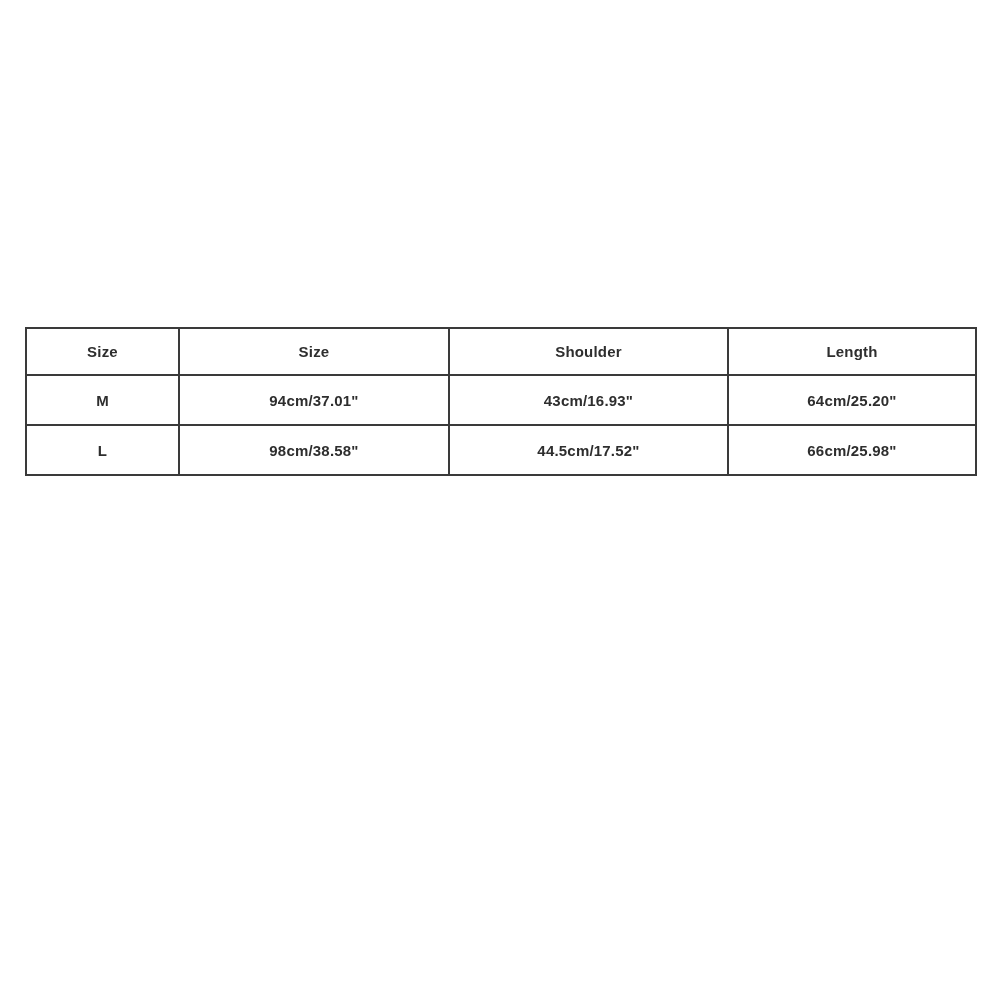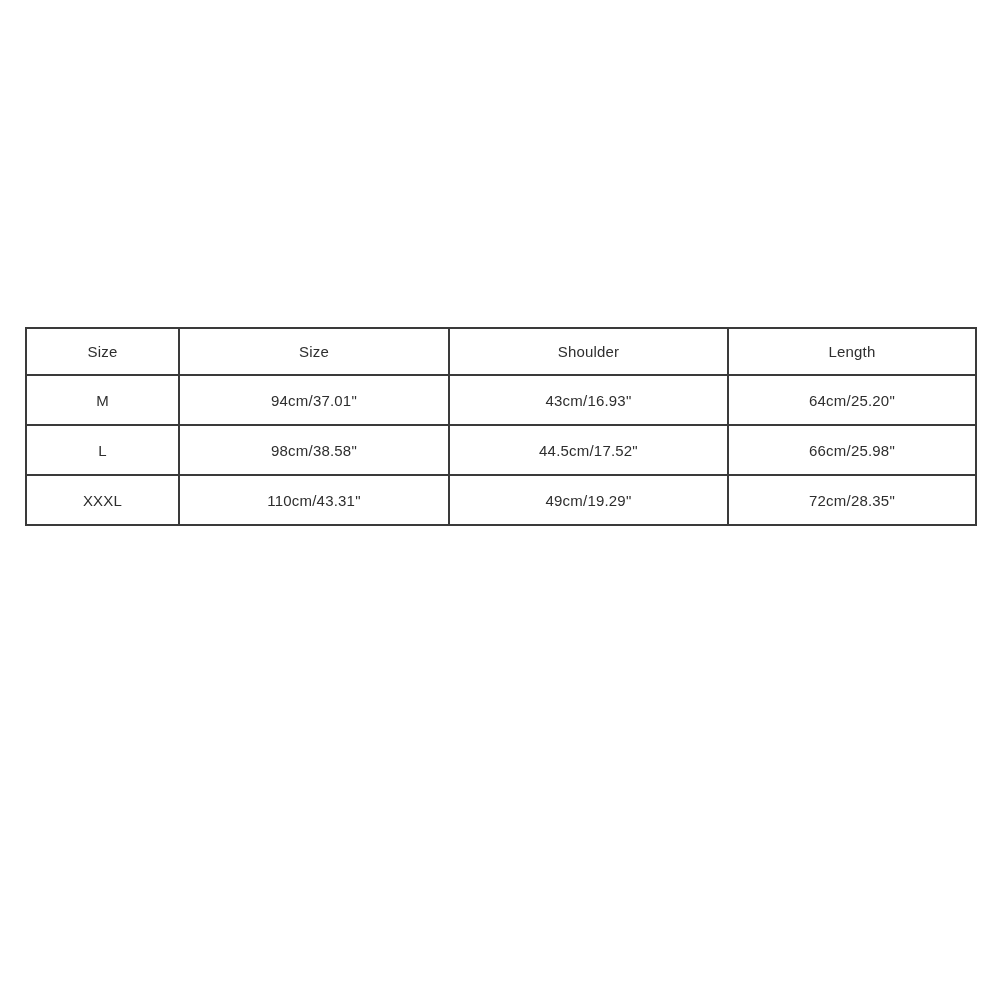--- a/index.html
+++ b/index.html
@@ -24,21 +24,21 @@
     width: 950px;
     border-collapse: collapse;
     table-layout: fixed;
     background: #ffffff;
   }
   table.size-chart th,
   table.size-chart td {
     border: 2px solid #3a3a3a;
     text-align: center;
     vertical-align: middle;
-    font-weight: normal;
+    font-weight: bold;
     font-size: 15px;
     color: #2e2e2e;
     padding: 0;
     letter-spacing: 0.2px;
   }
   table.size-chart thead th {
     height: 45px;
   }
   table.size-chart tbody td {
     height: 48px;
@@ -74,22 +74,16 @@
         <td>94cm/37.01"</td>
         <td>43cm/16.93"</td>
         <td>64cm/25.20"</td>
       </tr>
       <tr>
         <td>L</td>
         <td>98cm/38.58"</td>
         <td>44.5cm/17.52"</td>
         <td>66cm/25.98"</td>
       </tr>
-      <tr>
-        <td>XXXL</td>
-        <td>110cm/43.31"</td>
-        <td>49cm/19.29"</td>
-        <td>72cm/28.35"</td>
-      </tr>
     </tbody>
   </table>
 
 </div>
 
 </body></html>

